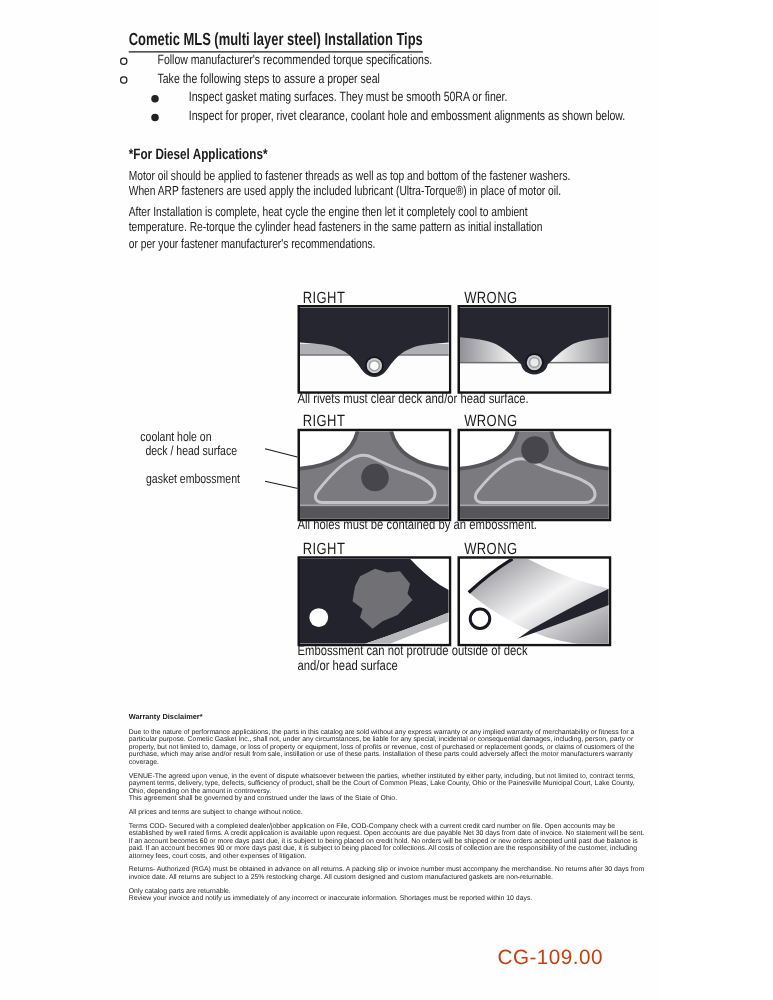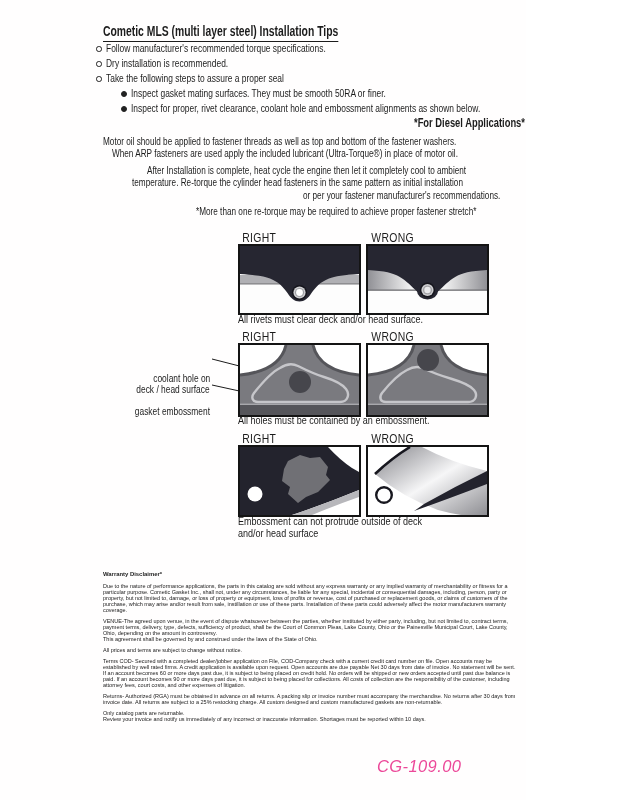--- a/index.html
+++ b/index.html
@@ -8,65 +8,61 @@
     font-family:"Liberation Sans","DejaVu Sans",sans-serif;color:#1c1c1c;overflow:hidden;
   }
   .cond{display:inline-block;transform:scaleX(0.78);transform-origin:0 0;white-space:nowrap;}
   .cond-c{display:inline-block;transform:scaleX(0.80);transform-origin:50% 0;white-space:nowrap;}
   .cond-r{display:inline-block;transform:scaleX(0.80);transform-origin:100% 0;white-space:nowrap;}
 
   .title{position:absolute;left:103px;top:23px;font-size:14px;font-weight:bold;}
   .title .cond{transform:scaleX(0.74);border-bottom:1.6px solid #1c1c1c;padding-bottom:2px;}
 
   .bullets{position:absolute;left:96px;top:41px;font-size:10.8px;}
-  .b-row{display:flex;align-items:flex-start;height:15px;line-height:15px;}
+  .b-row{display:flex;align-items:flex-start;height:15px;line-height:15px;gap:20px;}
   .b-row.sub{padding-left:25px;}
   .marker{flex:0 0 auto;width:3.5px;height:3.5px;border:1px solid #222;border-radius:50%;margin:5px 4px 0 0;}
   .marker.filled{background:#222;border-color:#222;width:4px;height:4px;}
 
-  .diesel{position:absolute;left:103px;top:117px;font-size:10.5px;line-height:12.3px;text-align:right;}
+  .diesel{position:absolute;left:103px;top:117px;font-size:10.5px;line-height:12.3px;}
   .diesel h2{margin:0 0 5px 0;font-size:12px;font-weight:bold;line-height:13px;}
   .diesel .para{margin:0 0 4.5px 0;}
   .line{height:12.3px;line-height:12.3px;}
 
   .figlabels{position:absolute;width:500px;font-size:13px;color:#1b1b1b;}
   .figlabel{position:absolute;width:119px;letter-spacing:.4px;}
   .fl-right{left:238px;} .fl-wrong{left:366px;}
 
   .figbox{position:absolute;width:119px;border:2px solid #141414;background:#fff;}
   .figbox svg{display:block;}
   .caption{position:absolute;left:238px;font-size:11px;line-height:11.5px;}
 
-  .ann{position:absolute;font-size:10.5px;line-height:11px;text-align:right;margin-top:28px;}
+  .ann{position:absolute;font-size:10.5px;line-height:11px;}
   .ann-block{width:112px;}
 
   .disclaimer{position:absolute;left:103px;top:571px;width:414px;font-size:5.5px;line-height:6px;color:#222;}
   .disclaimer h3{margin:0 0 6px 0;font-size:5.9px;font-weight:bold;}
   .disclaimer p{margin:0 0 5px 0;}
   .disclaimer p.tight{margin-bottom:0;}
 
-  .pagenum{position:absolute;left:377px;top:757px;font-size:16.5px;letter-spacing:.4px;color:#ec4899;font-style:italic;}
+  .pagenum{position:absolute;left:398px;top:757px;font-size:16.5px;letter-spacing:.4px;color:#c2410c;}
 </style>
 </head>
 <body>
 
 <div class="page">
 
   <div class="title">
     <span class="cond">Cometic MLS (multi layer steel) Installation Tips</span>
   </div>
 
   <div class="bullets">
     <div class="b-row">
       <span class="marker"></span>
       <span class="cond">Follow manufacturer's recommended torque specifications.</span>
-    </div>
-    <div class="b-row">
-      <span class="marker"></span>
-      <span class="cond">Dry installation is recommended.</span>
     </div>
     <div class="b-row">
       <span class="marker"></span>
       <span class="cond">Take the following steps to assure a proper seal</span>
     </div>
     <div class="b-row sub">
       <span class="marker filled"></span>
       <span class="cond">Inspect gasket mating surfaces.  They must be smooth 50RA or finer.</span>
     </div>
     <div class="b-row sub">
@@ -78,23 +74,20 @@
   <div class="diesel">
     <h2><span class="cond">*For Diesel Applications*</span></h2>
     <div class="para">
       <div class="line"><span class="cond">Motor oil should be applied to fastener threads as well as top and bottom of the fastener washers.</span></div>
       <div class="line"><span class="cond">When ARP fasteners are used apply the included lubricant (Ultra-Torque®) in place of motor oil.</span></div>
     </div>
     <div class="para">
       <div class="line"><span class="cond">After Installation is complete, heat cycle the engine then let it completely cool to ambient</span></div>
       <div class="line"><span class="cond">temperature. Re-torque the cylinder head fasteners in the same pattern as initial installation</span></div>
       <div class="line"><span class="cond">or per your fastener manufacturer's recommendations.</span></div>
-    </div>
-    <div class="line" style="margin-top:3px;">
-      <span class="cond">*More than one re-torque may be required to achieve proper fastener stretch*</span>
     </div>
   </div>
 
   <div class="figlabels" style="top:230px;">
     <span class="figlabel fl-right"><span class="cond-c">RIGHT</span></span>
     <span class="figlabel fl-wrong"><span class="cond-c">WRONG</span></span>
   </div>
 
   <div class="figbox" style="left:238px;top:244px;height:67px;">
     <svg width="119" height="67" viewBox="0 0 119 67">

